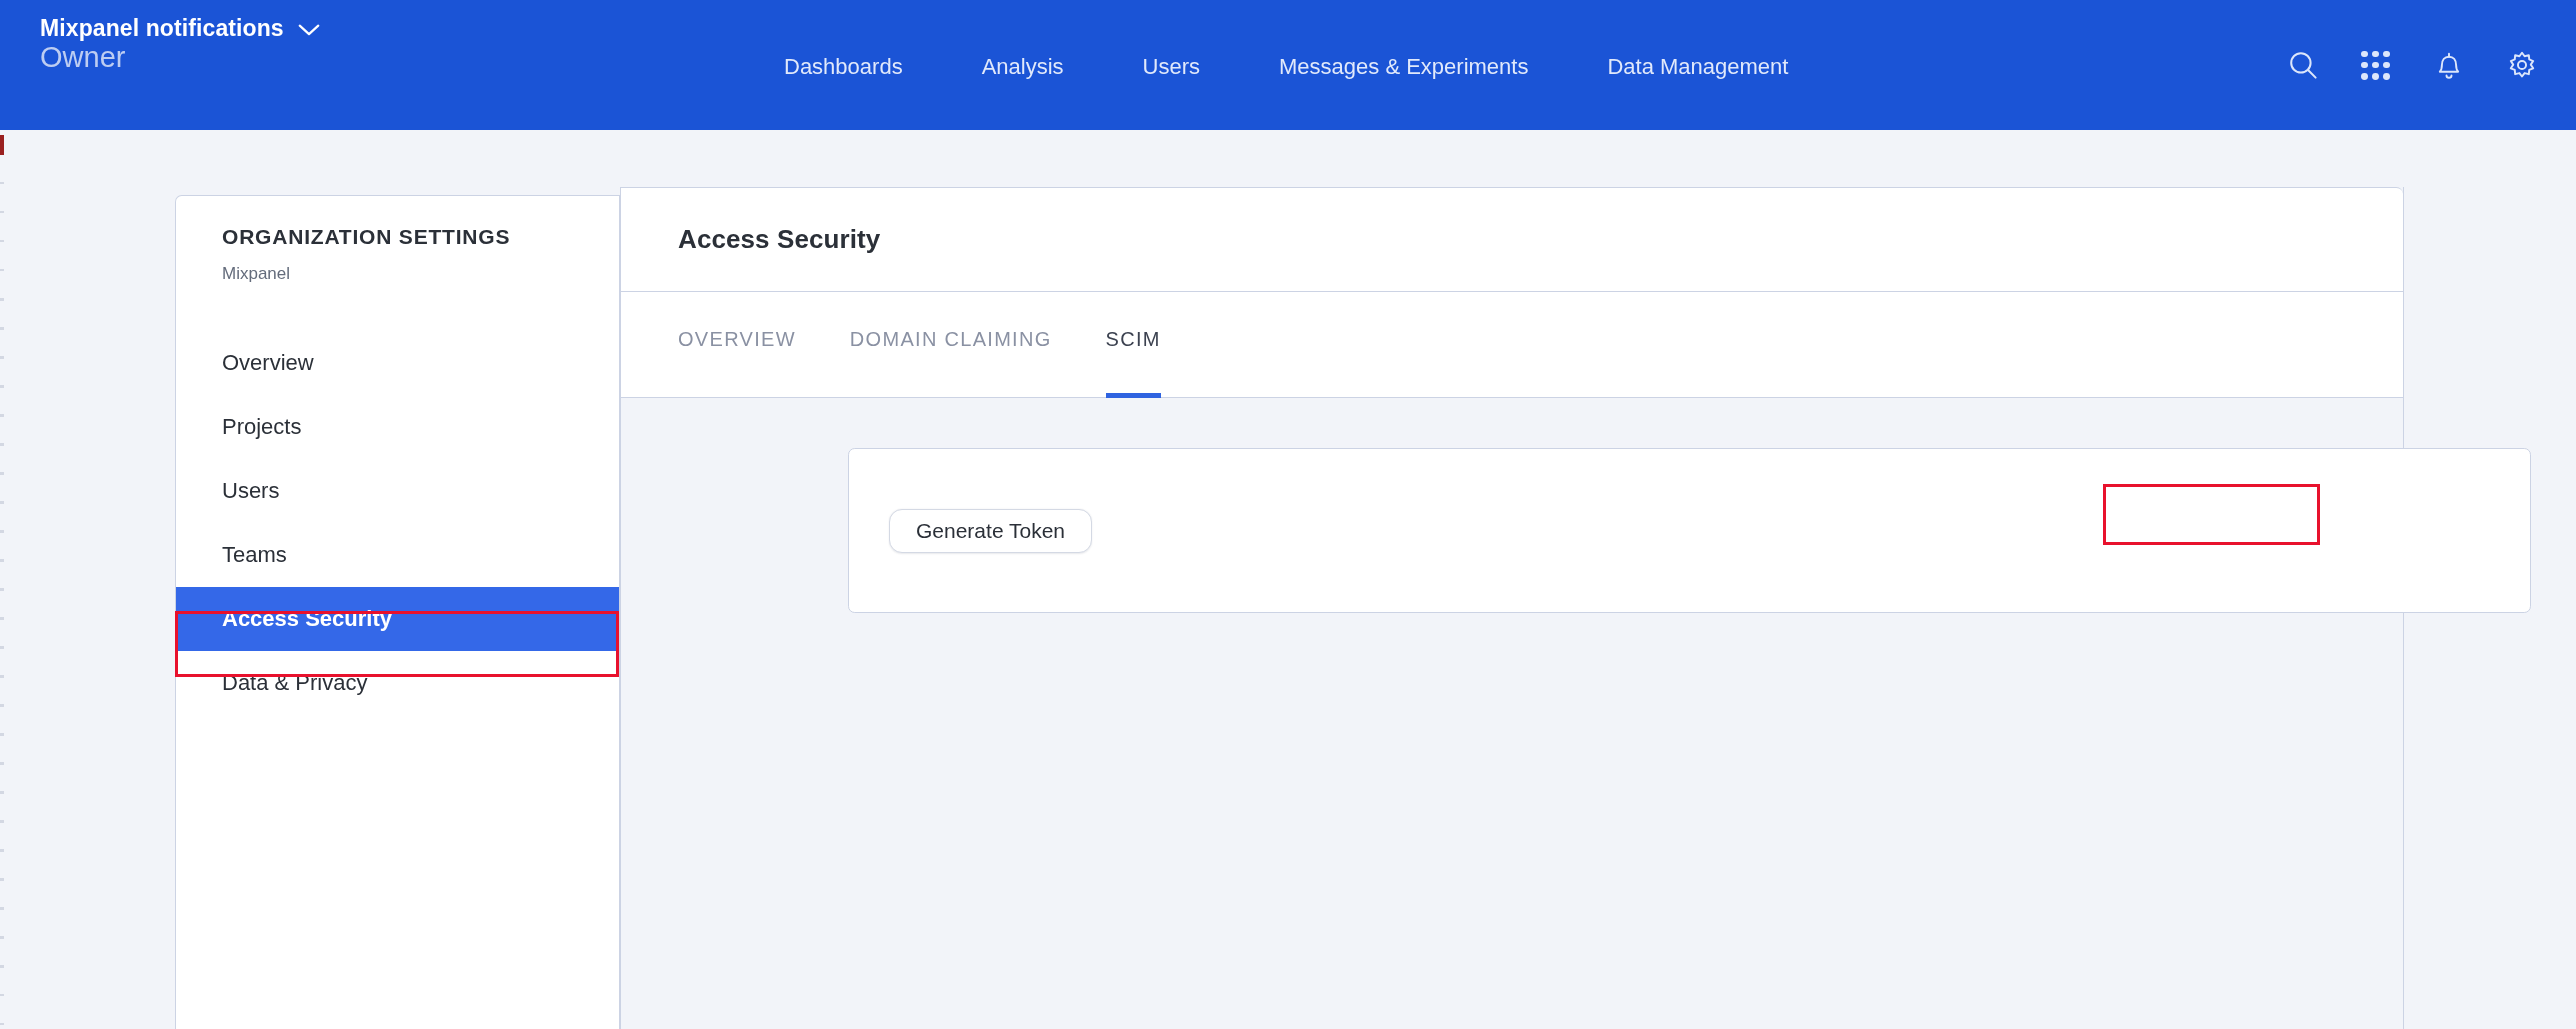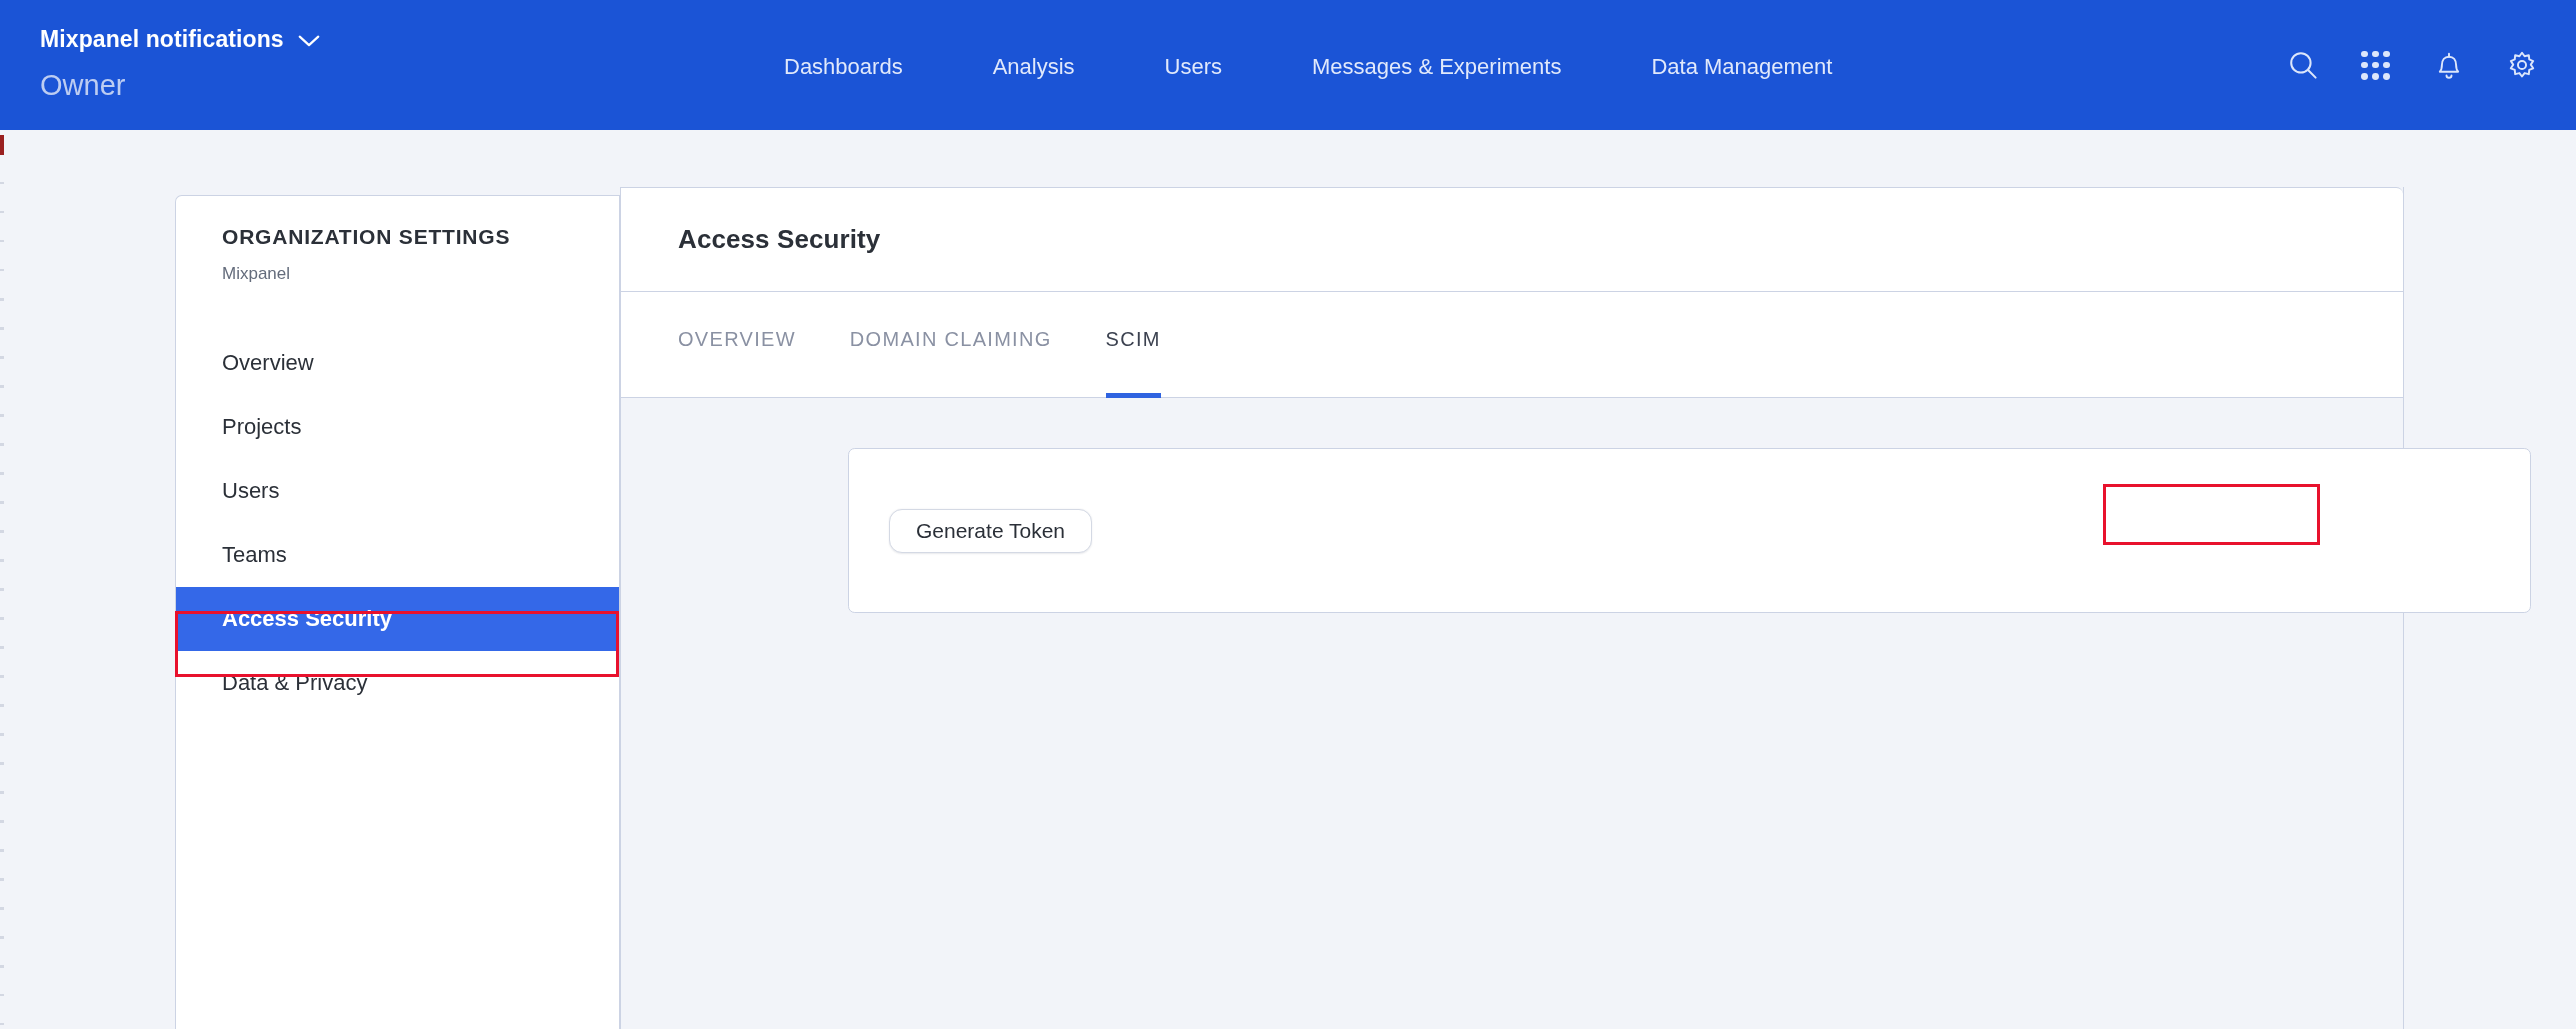--- a/index.html
+++ b/index.html
@@ -53,24 +53,24 @@
     left: 0; top: 0;
     width: 2576px;
     height: 130px;
     background: #1b54d6;
     color: #ffffff;
   }
 
   .org-block {
     position: absolute;
     left: 40px;
-    top: 27px;
+    top: 16px;
     display: flex;
     flex-direction: column;
-    gap: 18px;
+    gap: 1px;
     cursor: pointer;
   }
   .org-title-row {
     display: flex;
     align-items: center;
     gap: 14.3px;
   }
   .org-title {
     font-size: 23px;
     font-weight: bold;
@@ -91,21 +91,21 @@
     line-height: 1.1;
   }
 
   .mainnav {
     position: absolute;
     left: 745px;
     top: 0;
     height: 134px;
     display: flex;
     align-items: center;
-    gap: 12px;
+    gap: 1px;
   }
   .nav-item {
     font-size: 22px;
     color: #e1e9fb;
     padding: 0 39px;
     line-height: 1;
     cursor: pointer;
     white-space: nowrap;
   }
 

